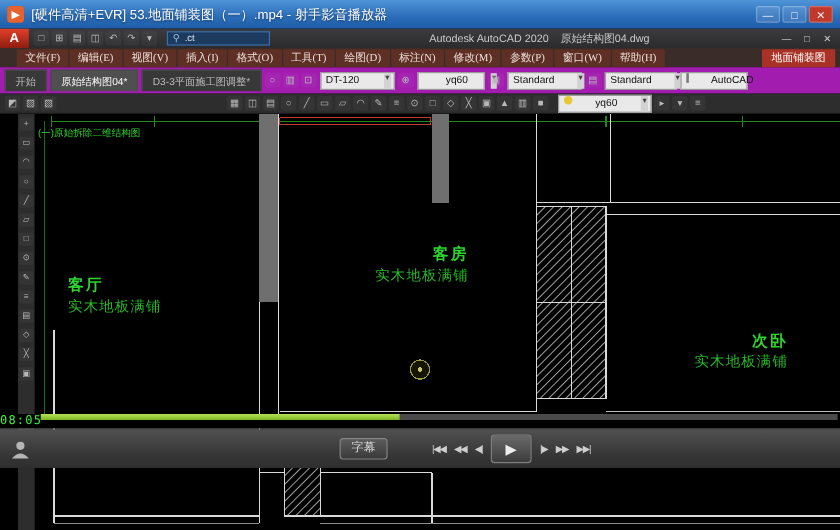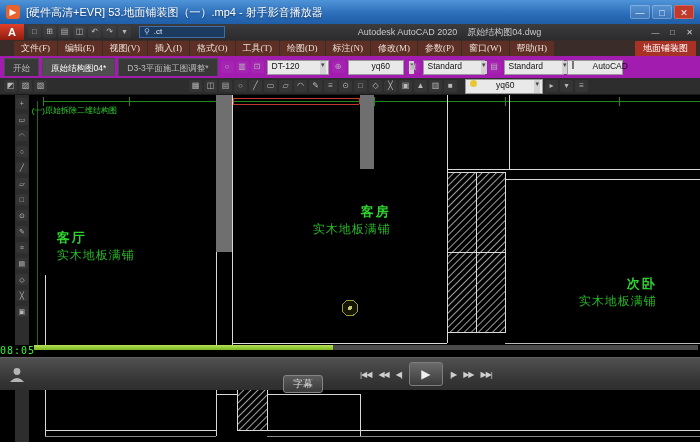--- a/index.html
+++ b/index.html
@@ -72,21 +72,21 @@
   .progress-row { height:12px; background:#000; display:flex; align-items:flex-start; }
   .time { width:34px; color:#3cf03c; font-family:"DejaVu Sans Mono", monospace; font-size:10px;
     text-align:center; letter-spacing:1px; }
   .progress { flex:1; height:5px; background:#4a4a4a; margin-right:2px; cursor:pointer; }
   .fill { height:5px; background:linear-gradient(#b8e05a,#7ab820); width:45%; }
   .ctrl-row { position:relative; height:33px; background:linear-gradient(#505050,#353535 70%,#2e2e2e);
     border-top:1px solid #606060; }
   .person-btn { position:absolute; left:7px; top:7px; width:20px; height:20px; cursor:pointer; }
   .subtitle-btn { position:absolute; left:283px; top:7px; height:18px; padding:0 9px; font-size:10px;
     color:#ddd; background:linear-gradient(#5c5c5c,#3a3a3a); border:1px solid #848484; border-radius:3px;
-    line-height:16px; cursor:pointer;margin-top:10px; }
+    line-height:16px; cursor:pointer; }
   .playback { position:absolute; left:360px; top:4px; display:flex; align-items:center; gap:7px; }
   .playback span { color:#cfcfcf; font-size:8px; letter-spacing:-1px; cursor:pointer; }
   .playback span:nth-child(4) { width:34px; height:24px; font-size:12px; letter-spacing:0; text-align:center;
     line-height:22px; color:#eee; background:linear-gradient(#6a6a6a,#3c3c3c); border:1px solid #7d7d7d; border-radius:3px; }
 </style>
 </head>
 <body>
 
 <div class="win">
 

